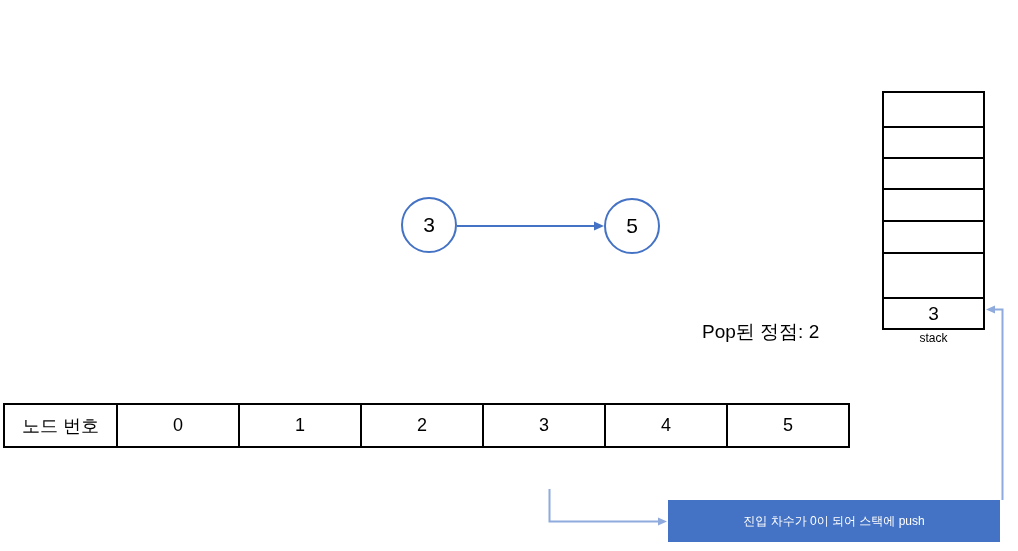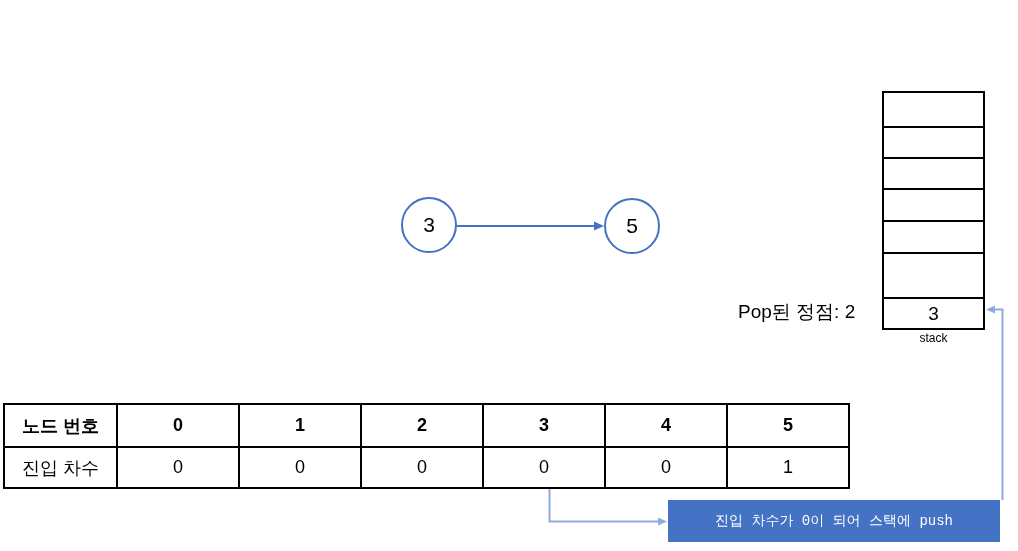--- a/index.html
+++ b/index.html
@@ -69,54 +69,52 @@
   .stack-label {
     position: absolute;
     left: 882px; top: 331px;
     width: 103px;
     text-align: center;
     font-size: 12px;
   }
 
   .pop-text {
     position: absolute;
-    left: 702px; top: 299px;
+    left: 702px; top: 319px;
     font-size: 19px;
     white-space: nowrap;
-    margin-left: 36px;
   }
 
   .degree-table {
     position: absolute;
     left: 3px; top: 403px;
     border-collapse: collapse;
     table-layout: fixed;
   }
   .degree-table td {
     border: 2px solid var(--line);
     text-align: center;
     vertical-align: middle;
     font-size: 18px;
     background: #ffffff;
   }
   .degree-table .col-head { width: 113px; }
   .degree-table .col-val  { width: 122px; }
-  .degree-table tr:nth-child(1) td { height: 43px; font-weight: bold; }
+  .degree-table tr:nth-child(1) td { height: 43px; font-weight: normal; }
   .degree-table tr:nth-child(2) td { height: 41px; font-weight: normal; }
 
   .callout {
     position: absolute;
     left: 668px; top: 500px;
     width: 332px; height: 42px;
     background: var(--accent);
     color: var(--callout_text);
     display: flex; align-items: center; justify-content: center;
-    font-size: 14px;
+    font-size: 12px;
     white-space: nowrap;
-    font-family: Liberation Mono, monospace;
   }
 </style>
 </head>
 <body>
 
 <div class="canvas">
 
   <svg class="overlay" viewBox="0 0 1018 551">
 
     <g>
@@ -159,29 +157,20 @@
     <tbody>
         <tr>
       <td class="col-head">노드 번호</td>
       <td class="col-val">0</td>
       <td class="col-val">1</td>
       <td class="col-val">2</td>
       <td class="col-val">3</td>
       <td class="col-val">4</td>
       <td class="col-val">5</td>
     </tr>
-    <tr>
-      <td class="col-head">진입 차수</td>
-      <td class="col-val">0</td>
-      <td class="col-val">0</td>
-      <td class="col-val">0</td>
-      <td class="col-val">0</td>
-      <td class="col-val">0</td>
-      <td class="col-val">1</td>
-    </tr>
   </tbody>
     </table>
 
   <div class="callout">
     <span>진입 차수가 0이 되어 스택에 push</span>
   </div>
 
 </div>
 
 </body></html>

